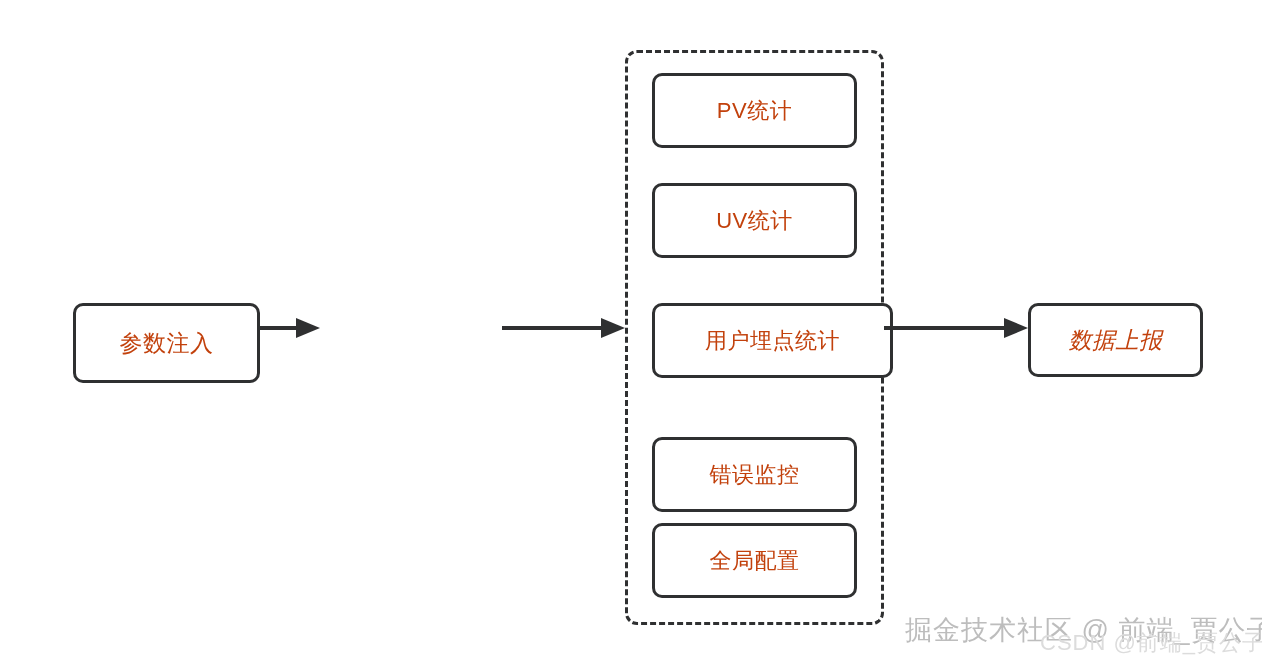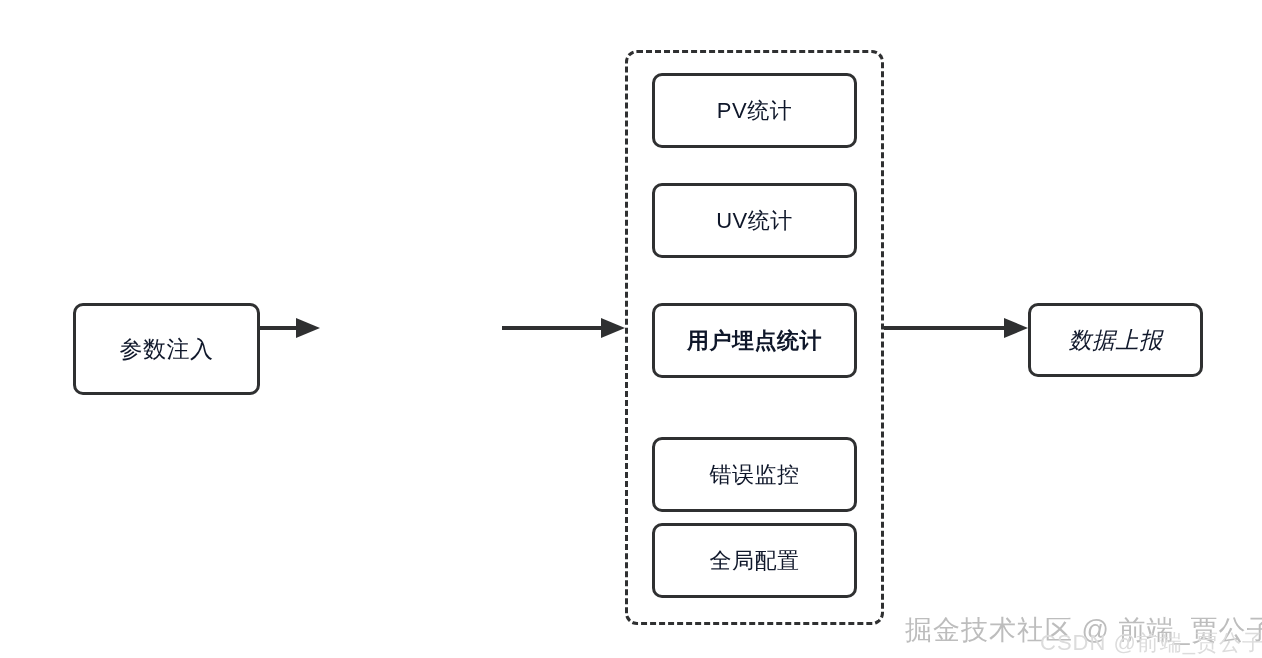--- a/index.html
+++ b/index.html
@@ -21,21 +21,21 @@
   
   .node {
     position: absolute;
     box-sizing: border-box;
     background: #ffffff;
     border: 3px solid #2f3031;
     border-radius: 10px;
     display: flex;
     align-items: center;
     justify-content: center;
-    color: #0f172a;
+    color: #c2410c;
     letter-spacing: 0.5px;
     white-space: nowrap;
   }
   .node-flow {
     font-size: 23px;
   }
   .node-inner {
     font-size: 22px;
   }
 
@@ -74,38 +74,38 @@
     letter-spacing: 1px;
   }
 </style>
 </head>
 <body>
 
 <div id="canvas" style="width: 1262px; height: 658px; background: rgb(255, 255, 255);">
 
   <div class="group-box" id="group-box" style="left: 625px; top: 50px; width: 259px; height: 575px;"></div>
 
-  <div class="node node-flow" id="node-params" style="left: 73px; top: 303px; width: 187px; height: 92px;">
+  <div class="node node-flow" id="node-params" style="left: 73px; top: 303px; width: 187px; height: 80px;">
     <span>参数注入</span>
   </div>
 
 
   <div class="node node-flow" id="node-report" style="left: 1028px; top: 303px; width: 175px; height: 74px; font-style: italic;">
     <span>数据上报</span>
   </div>
 
   <div class="node node-inner" id="item-pv" style="left: 652px; top: 73px; width: 205px; height: 75px;">
     <span>PV统计</span>
   </div>
 
   <div class="node node-inner" id="item-uv" style="left: 652px; top: 183px; width: 205px; height: 75px;">
     <span>UV统计</span>
   </div>
 
-  <div class="node node-inner" id="item-track" style="left: 652px; top: 303px; width: 205px; height: 75px; font-weight: bold;">
+  <div class="node node-inner" id="item-track" style="left: 652px; top: 303px; width: 241px; height: 75px;">
     <span>用户埋点统计</span>
   </div>
 
   <div class="node node-inner" id="item-error" style="left: 652px; top: 413px; width: 205px; height: 75px; margin-top: 24px;">
     <span>错误监控</span>
   </div>
 
   <div class="node node-inner" id="item-config" style="left: 652px; top: 523px; width: 205px; height: 75px;">
     <span>全局配置</span>
   </div>

